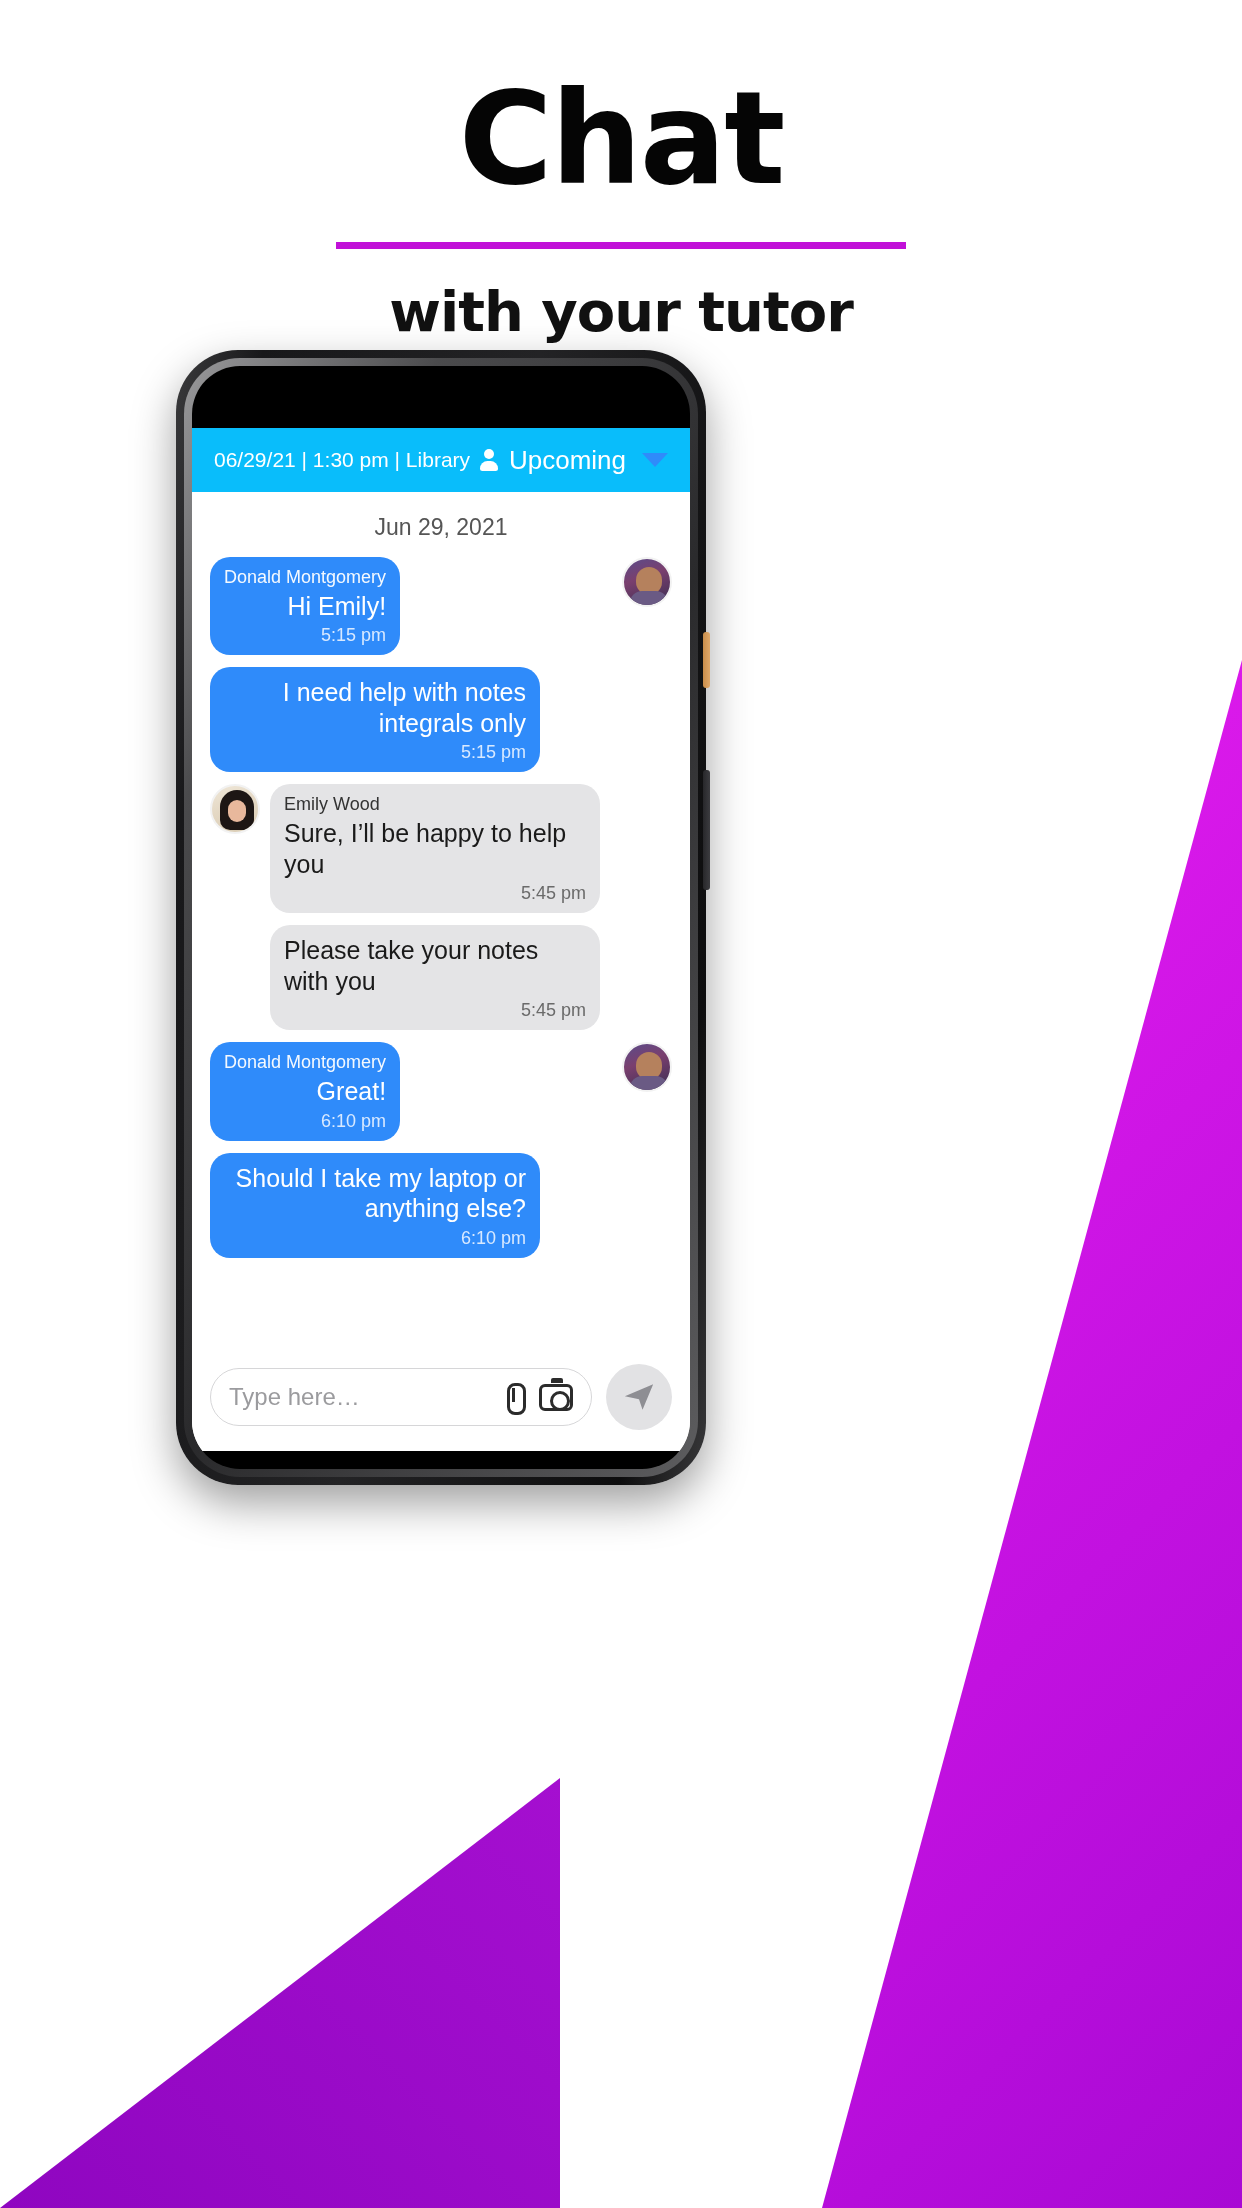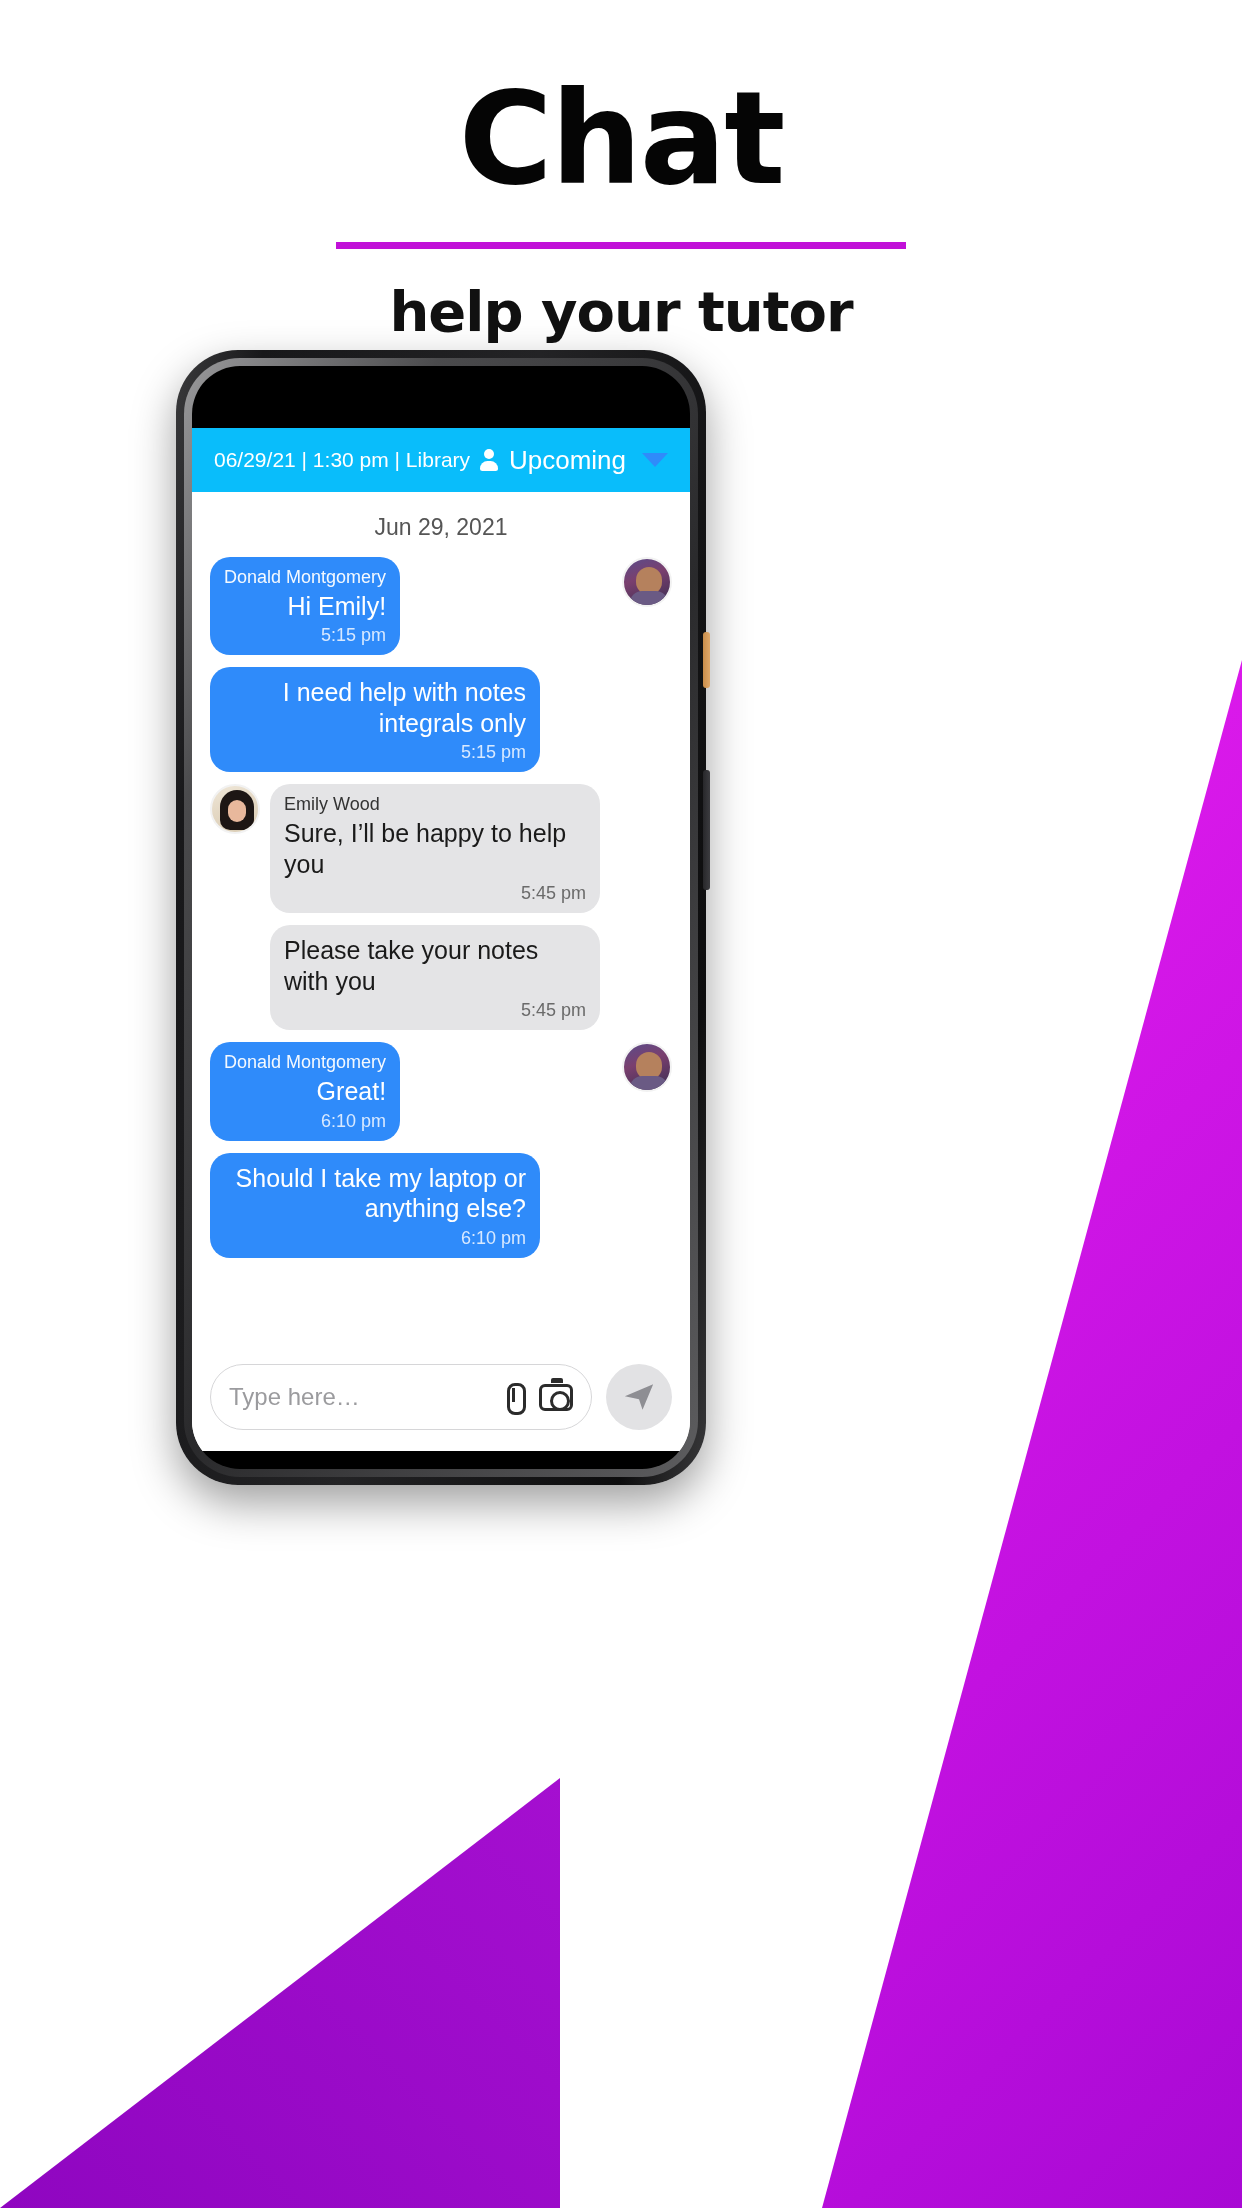--- a/index.html
+++ b/index.html
@@ -144,21 +144,21 @@
   .time{ display:block; font-size:18px; margin-top:4px; }
   .bubble.out .time{ color:#d8e9ff; text-align:right; }
   .bubble.in .time{ color:#6a6a6a; text-align:right; }
 
   
   .input-bar{
     flex:0 0 auto; height:108px; background:#fff; display:flex; align-items:center;
     padding:0 18px; gap:14px;
   }
   .type-field{
-    flex:1 1 auto; height:66px; border:1.5px solid #d6d6d8; border-radius:33px;
+    flex:1 1 auto; height:58px; border:1.5px solid #d6d6d8; border-radius:33px;
     display:flex; align-items:center; padding:0 18px; gap:14px;
   }
   .type-ph{ flex:1 1 auto; color:#9b9b9e; font-size:24px; }
   .clip-ico{ width:24px; height:30px; position:relative; cursor:pointer; }
   .clip-ico:before{
     content:""; position:absolute; left:6px; top:1px; width:13px; height:26px;
     border:3px solid #2b2b2b; border-radius:8px; border-bottom-width:3px;
   }
   .clip-ico:after{
     content:""; position:absolute; left:11px; top:6px; width:3px; height:14px; background:#2b2b2b;
@@ -176,21 +176,21 @@
 </style>
 </head>
 <body>
 
 <div class="corner-br"></div>
 <div class="corner-bl"></div>
 
 <div class="headline-wrap">
   <div class="headline">Chat</div>
   <div class="rule"></div>
-  <div class="subhead">help your tutor</div>
+  <div class="subhead">with your tutor</div>
 </div>
 
 <div class="phone">
   <div class="phone-body"></div>
   <div class="phone-inner-ring"></div>
   <div class="btn-power"></div>
   <div class="btn-vol"></div>
 
   <div class="phone-screen">
     <div class="screen-content">

